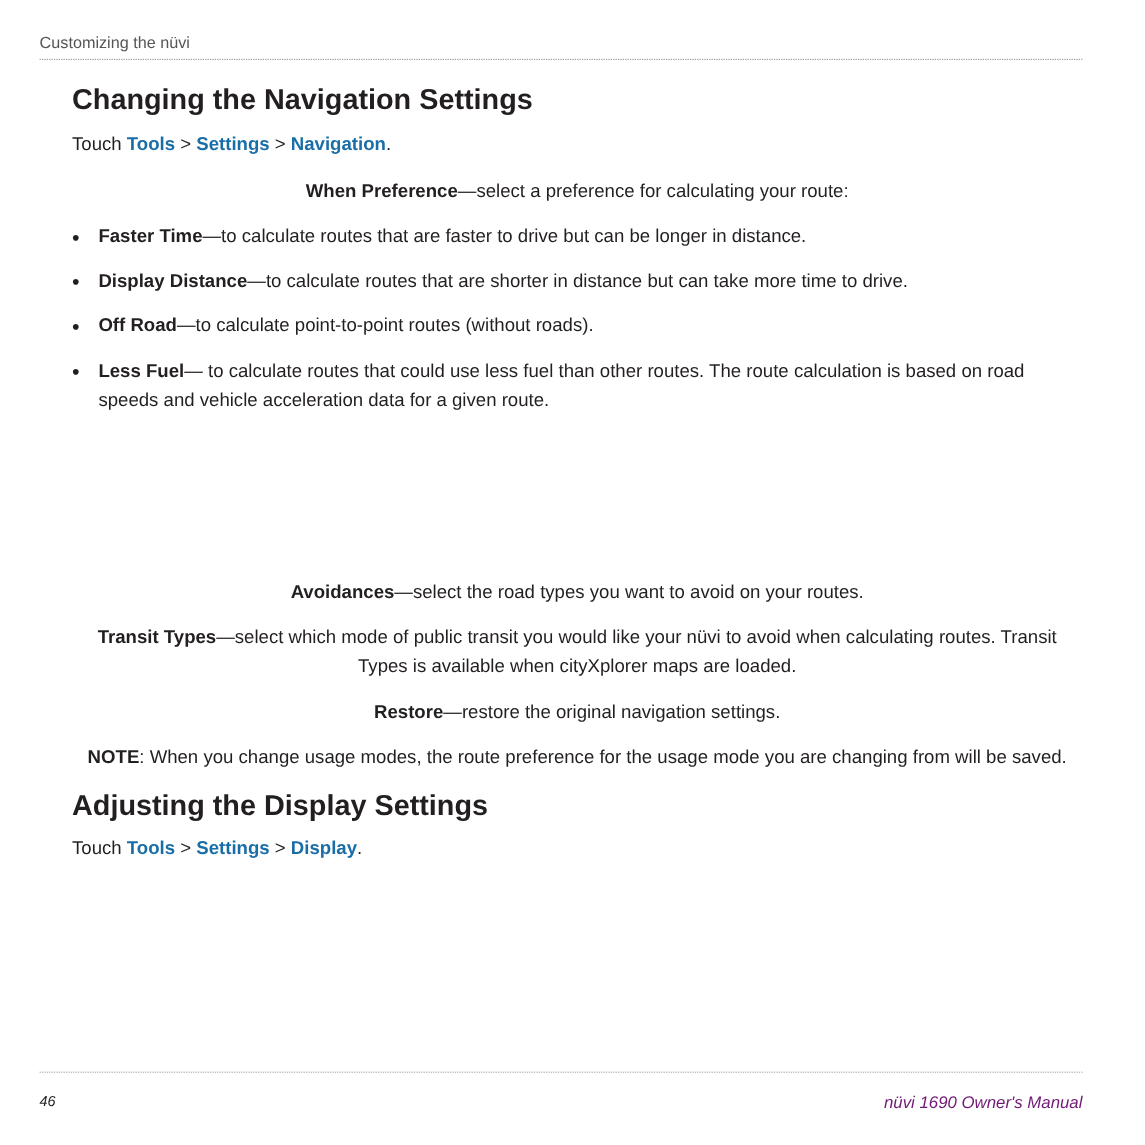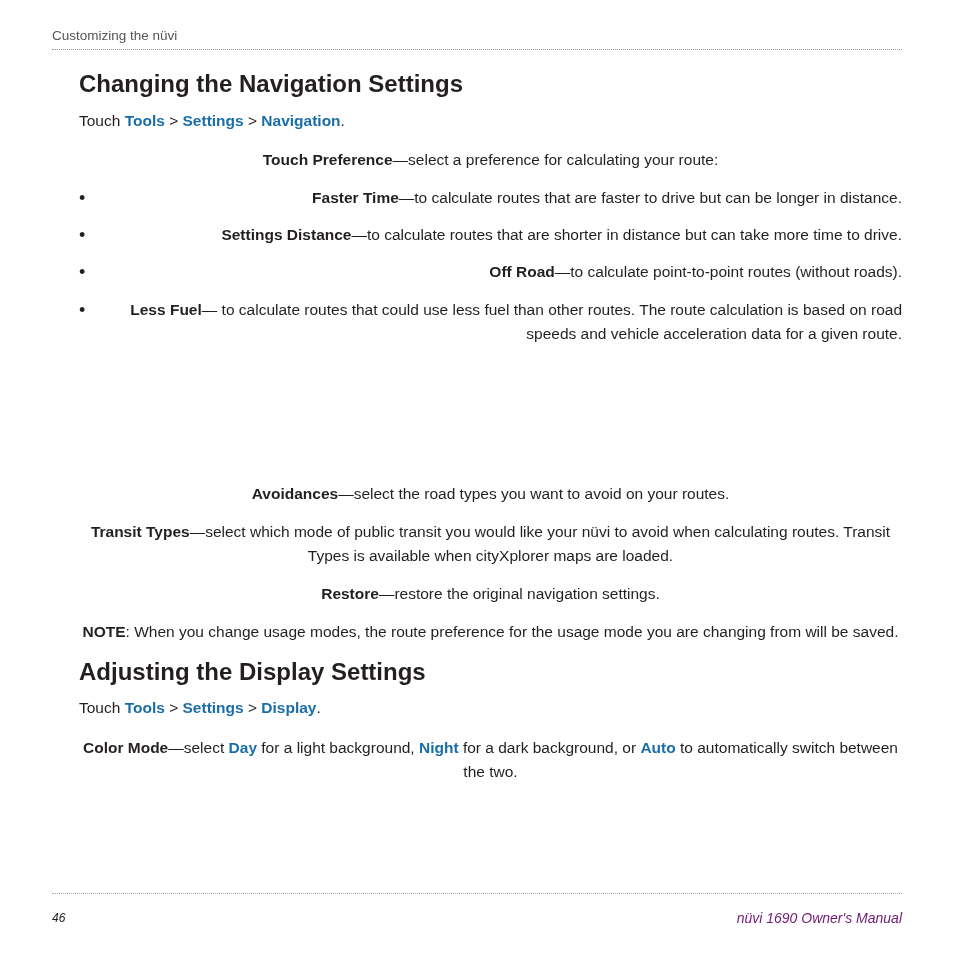--- a/index.html
+++ b/index.html
@@ -14,21 +14,21 @@
       background: #ffffff;
       font-family: "Frutiger", "Myriad Pro", "Helvetica Neue", Arial, sans-serif;
       font-size: 15.5px;
       color: #231f20;
       overflow: hidden;
     }
 
     .page-container {
       width: 954px;
       height: 954px;
-      padding: 28px 52px 28px 52px;
+      padding: 28px 52px 28px 33px;
       position: relative;
       display: flex;
       flex-direction: column;
     }
 
     .header-bar {
       display: flex;
       justify-content: space-between;
       align-items: center;
       padding-bottom: 6px;
@@ -108,21 +108,20 @@
     .bullet-dot {
       flex-shrink: 0;
       width: 22px;
       font-size: 18px;
       line-height: 1.4;
       color: #231f20;
     }
 
     .bullet-content {
       flex: 1;
-      text-align: right;
     }
 
     .footer-bar {
       display: flex;
       justify-content: space-between;
       align-items: center;
       padding-top: 8px;
       margin-top: auto;
     }
 
@@ -157,34 +156,34 @@
 
     <div class="left-column">
 
       <h2 class="section-title">Changing the Navigation Settings</h2>
 
       <p class="touch-instruction">
         <span>Touch </span><span class="link" style="color:#1a6ea8;font-weight:bold;">Tools</span><span> &gt; </span><span class="link" style="color:#1a6ea8;font-weight:bold;">Settings</span><span> &gt; </span><span class="link" style="color:#1a6ea8;font-weight:bold;">Navigation</span><span>.</span>
       </p>
 
       <p class="body-text">
-        <strong>Touch Preference</strong><span>—select a preference for calculating your route:</span>
+        <strong>When Preference</strong><span>—select a preference for calculating your route:</span>
       </p>
 
       <ul class="bullet-list">
         <li>
           <span class="bullet-dot">•</span>
           <span class="bullet-content">
             <strong>Faster Time</strong><span>—to calculate routes that are faster to drive but can be longer in distance.</span>
           </span>
         </li>
         <li>
           <span class="bullet-dot">•</span>
           <span class="bullet-content">
-            <strong>Settings Distance</strong><span>—to calculate routes that are shorter in distance but can take more time to drive.</span>
+            <strong>Display Distance</strong><span>—to calculate routes that are shorter in distance but can take more time to drive.</span>
           </span>
         </li>
         <li>
           <span class="bullet-dot">•</span>
           <span class="bullet-content">
             <strong>Off Road</strong><span>—to calculate point-to-point routes (without roads).</span>
           </span>
         </li>
         <li>
           <span class="bullet-dot">•</span>
@@ -213,23 +212,20 @@
       <p class="body-text">
         <strong>NOTE</strong><span>: When you change usage modes, the route preference for the usage mode you are changing from will be saved.</span>
       </p>
 
       <h2 class="section-title">Adjusting the Display Settings</h2>
 
       <p class="touch-instruction">
         <span>Touch </span><span class="link" style="color:#1a6ea8;font-weight:bold;">Tools</span><span> &gt; </span><span class="link" style="color:#1a6ea8;font-weight:bold;">Settings</span><span> &gt; </span><span class="link" style="color:#1a6ea8;font-weight:bold;">Display</span><span>.</span>
       </p>
 
-      <p class="body-text">
-        <strong>Color Mode</strong><span>—select </span><strong style="color:#1a6ea8;">Day</strong><span> for a light background, </span><strong style="color:#1a6ea8;">Night</strong><span> for a dark background, or </span><strong style="color:#1a6ea8;">Auto</strong><span> to automatically switch between the two.</span>
-      </p>
 
     </div>
   </div>
 
   <hr class="divider-line">
   <div class="footer-bar">
     <span class="footer-page-num">46</span>
     <span class="footer-manual-title">nüvi 1690 Owner's Manual</span>
   </div>
 

